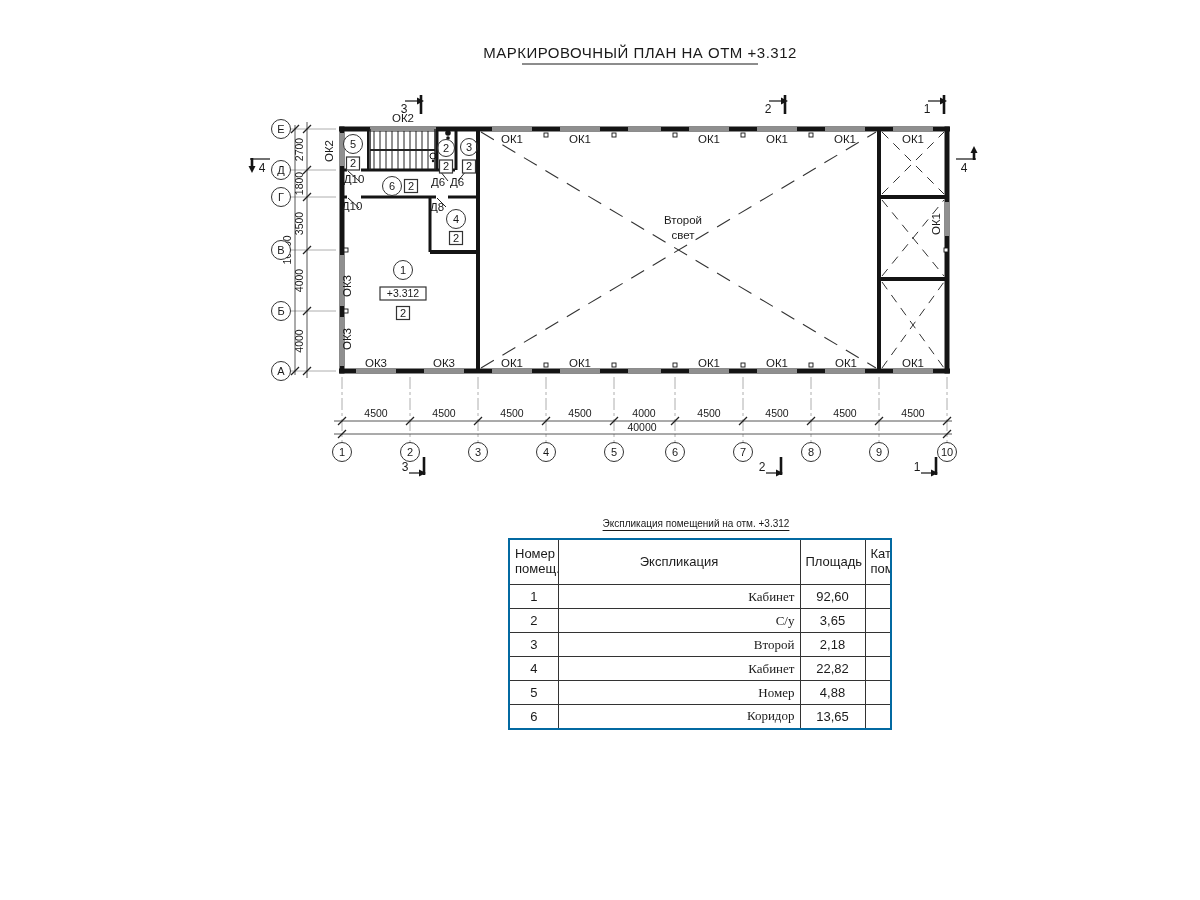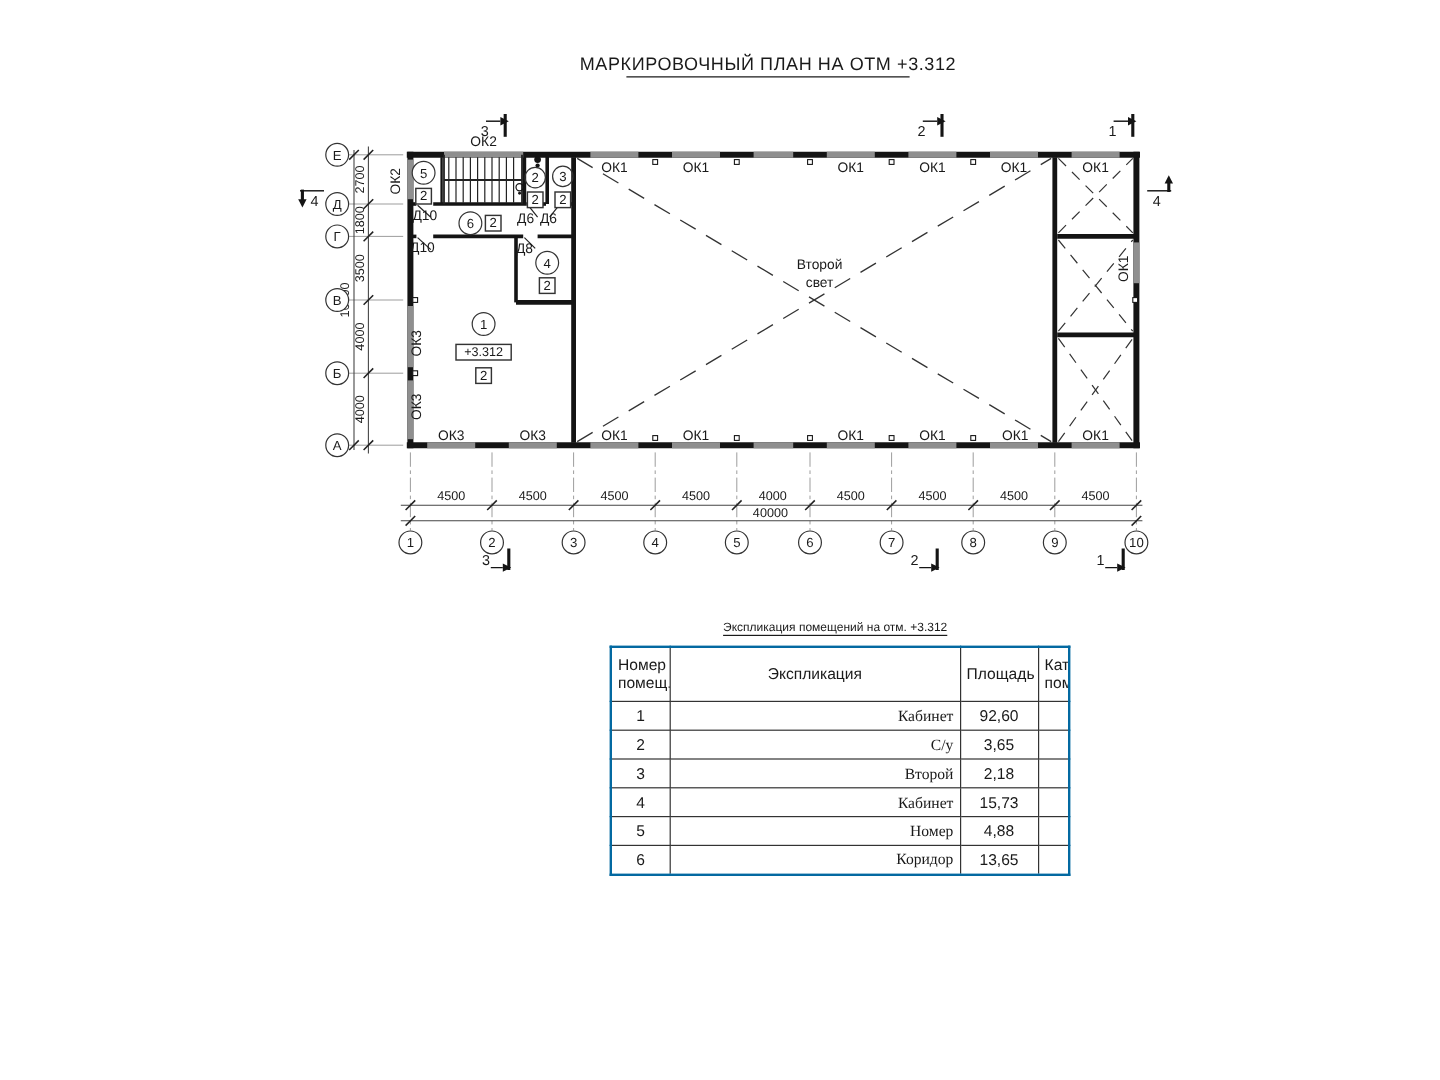--- a/index.html
+++ b/index.html
@@ -413,21 +413,21 @@
     </tr>
     <tr class="r">
       <td class="c">3</td>
       <td class="l">Второй</td>
       <td class="c">2,18</td>
       <td class="c"></td>
     </tr>
     <tr class="r">
       <td class="c">4</td>
       <td class="l">Кабинет</td>
-      <td class="c">15,73</td>
+      <td class="c">22,82</td>
       <td class="c"></td>
     </tr>
     <tr class="r">
       <td class="c">5</td>
       <td class="l">Номер</td>
       <td class="c">4,88</td>
       <td class="c"></td>
     </tr>
     <tr class="r">
       <td class="c">6</td>

